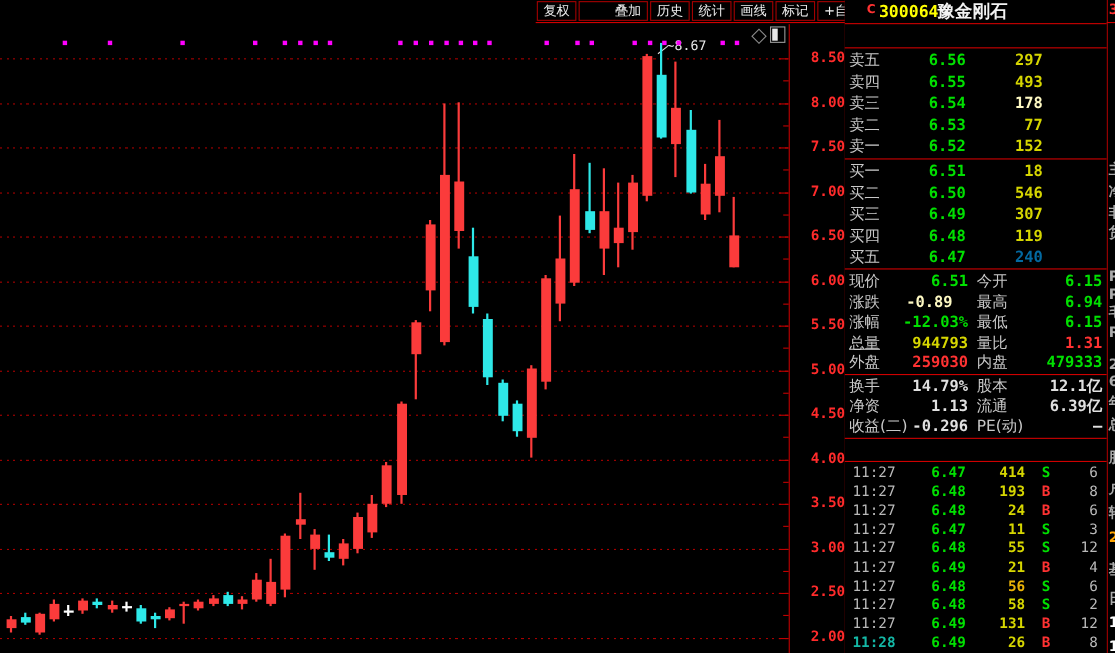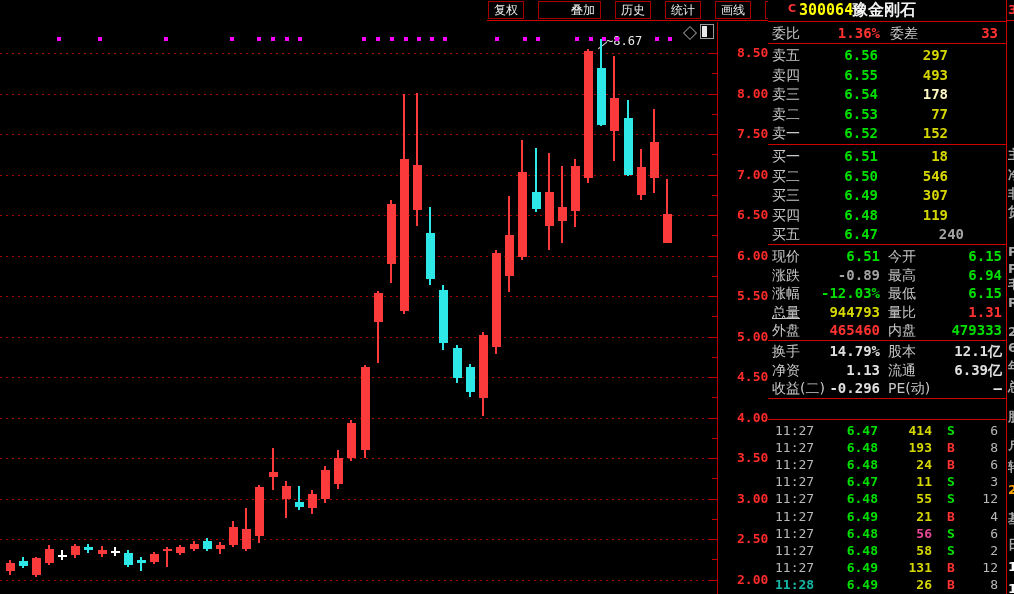--- a/index.html
+++ b/index.html
@@ -1,19 +1,19 @@
 <!DOCTYPE html>
 <html><head>
 <meta charset="utf-8">
 <style>
   html,body{margin:0;padding:0;background:#000;width:1014px;height:594px;overflow:hidden;
     font-family:"DejaVu Sans","Liberation Sans",sans-serif;}
   #screen{position:absolute;left:0;top:0;width:1014px;height:594px;background:#000;}
   
-  #toolbar{position:absolute;left:488px;top:1px;height:19px;display:flex;gap:14px;}
+  #toolbar{position:absolute;left:488px;top:1px;height:19px;display:flex;gap:2px;}
   .tb-btn{border:1px solid #a40000;color:#f0f0f0;font-size:12px;line-height:16px;height:16px;
     padding:0 5px;background:#000;white-space:nowrap;cursor:default;}
   #topline{position:absolute;left:487px;top:20px;width:527px;height:0;border-top:1px solid #cf0000;}
   
   #chart{position:absolute;left:0;top:0;width:768px;height:594px;}
   .grid{position:absolute;height:1px;background:repeating-linear-gradient(to right,#a80000 0 2px,transparent 2px 6px);}
   .ylab{position:absolute;color:#ff2b2b;font-family:"DejaVu Sans Mono","Liberation Mono",monospace;
     font-weight:bold;font-size:13px;line-height:14px;}
   .tick{position:absolute;height:1px;background:#c00000;}
   #axis{position:absolute;left:717px;top:22px;width:1px;height:572px;background:#c00000;}
@@ -253,26 +253,20 @@
   <div id="vline1"></div>
   <div id="vline2"></div>
 
   <div id="panel">
     <div id="title">
       <span id="title-flag">C</span>
       <span id="title-code">300064</span>
       <span id="title-name">豫金刚石</span>
     </div>
     <div class="sep" style="top:21px"></div>
-    <div class="row" style="top:24px">
-      <span class="lbl" style="left:4px">委比</span>
-      <span class="num" id="weibi-val" style="right:126px;color:#ff3232">1.36%</span>
-      <span class="lbl" style="left:122px">委差</span>
-      <span class="num" style="right:8px;color:#ff3232">33</span>
-    </div>
     <div class="sep" style="top:43px"></div>
     <div id="sell-rows">
         <div class="row" style="top: 46px;">
           <span class="lbl" style="left: 4px;">卖五</span>
           <span class="num" style="right: 128px; color: rgb(0, 224, 0);">6.56</span>
           <span class="num" style="right: 58px; color: rgb(214, 214, 0);">297</span>
         </div>
         <div class="row" style="top: 65.6px;">
           <span class="lbl" style="left: 4px;">卖四</span>
           <span class="num" style="right: 128px; color: rgb(0, 224, 0);">6.55</span>
@@ -312,52 +306,52 @@
           <span class="num" style="right: 58px; color: rgb(214, 214, 0);">307</span>
         </div>
         <div class="row" style="top: 205.8px;">
           <span class="lbl" style="left: 4px;">买四</span>
           <span class="num" style="right: 128px; color: rgb(0, 224, 0);">6.48</span>
           <span class="num" style="right: 58px; color: rgb(214, 214, 0);">119</span>
         </div>
         <div class="row" style="top: 225.4px;">
           <span class="lbl" style="left: 4px;">买五</span>
           <span class="num" style="right: 128px; color: rgb(0, 224, 0);">6.47</span>
-          <span class="num" style="right: 42px; color: #a3a3a3;">240</span>
+          <span class="num" style="right: 58px; color: #0369a1;">240</span>
         </div>
       </div>
     <div class="sep" style="top:244px"></div>
     <div id="quote-rows">
         <div class="row" style="top: 247px;">
           <span class="lbl" style="left: 4px;">现价</span>
           <span class="num" style="right: 126px; color: rgb(0, 224, 0);">6.51</span>
           <span class="lbl" style="left: 120px;">今开</span>
           <span class="num" style="right: 4px; color: rgb(0, 224, 0);">6.15</span>
         </div>
         <div class="row" style="top: 265.6px;">
           <span class="lbl" style="left: 4px;">涨跌</span>
-          <span class="num" style="right: 126px; color: #a3a3a3;">-0.89</span>
+          <span class="num" style="right: 140px; color: #fef9c3;">-0.89</span>
           <span class="lbl" style="left: 120px;">最高</span>
           <span class="num" style="right: 4px; color: rgb(0, 224, 0);">6.94</span>
         </div>
         <div class="row" style="top: 284.2px;">
           <span class="lbl" style="left: 4px;">涨幅</span>
           <span class="num" style="right: 126px; color: rgb(0, 224, 0);">-12.03%</span>
           <span class="lbl" style="left: 120px;">最低</span>
           <span class="num" style="right: 4px; color: rgb(0, 224, 0);">6.15</span>
         </div>
         <div class="row" style="top: 302.8px;">
           <span class="lbl" style="left: 4px; text-decoration: underline;">总量</span>
           <span class="num" style="right: 126px; color: rgb(214, 214, 0);">944793</span>
           <span class="lbl" style="left: 120px;">量比</span>
           <span class="num" style="right: 4px; color: rgb(255, 50, 50);">1.31</span>
         </div>
         <div class="row" style="top: 321.4px;">
           <span class="lbl" style="left: 4px;">外盘</span>
-          <span class="num" style="right: 126px; color: rgb(255, 50, 50);">465460</span>
+          <span class="num" style="right: 126px; color: rgb(255, 50, 50);">259030</span>
           <span class="lbl" style="left: 120px;">内盘</span>
           <span class="num" style="right: 4px; color: rgb(0, 224, 0);">479333</span>
         </div>
       </div>
     <div class="sep" style="top:340px"></div>
     <div id="fund-rows">
         <div class="row" style="top: 342px;">
           <span class="lbl" style="left: 4px;">换手</span>
           <span class="num" style="right: 126px; color: rgb(224, 224, 224);">14.79%</span>
           <span class="lbl" style="left: 120px;">股本</span>
@@ -417,21 +411,21 @@
         <div class="row" style="top: 507.5px; height: 17px;">
           <span class="num tnum" style="left: 7px; color: rgb(185, 185, 185); font-weight: normal;">11:27</span>
           <span class="num tnum" style="right: 128px; color: rgb(0, 224, 0);">6.49</span>
           <span class="num tnum" style="right: 74px; color: rgb(214, 214, 0);">21</span>
           <span class="num tnum" style="left: 179px; color: rgb(255, 50, 50);">B</span>
           <span class="num tnum" style="right: 8px; color: rgb(185, 185, 185); font-weight: normal;">4</span>
         </div>
         <div class="row" style="top: 524.6px; height: 17px;">
           <span class="num tnum" style="left: 7px; color: rgb(185, 185, 185); font-weight: normal;">11:27</span>
           <span class="num tnum" style="right: 128px; color: rgb(0, 224, 0);">6.48</span>
-          <span class="num tnum" style="right: 74px; color: #ec4899;">56</span>
+          <span class="num tnum" style="right: 74px; color: #eab308;">56</span>
           <span class="num tnum" style="left: 179px; color: rgb(0, 224, 0);">S</span>
           <span class="num tnum" style="right: 8px; color: rgb(185, 185, 185); font-weight: normal;">6</span>
         </div>
         <div class="row" style="top: 541.7px; height: 17px;">
           <span class="num tnum" style="left: 7px; color: rgb(185, 185, 185); font-weight: normal;">11:27</span>
           <span class="num tnum" style="right: 128px; color: rgb(0, 224, 0);">6.48</span>
           <span class="num tnum" style="right: 74px; color: rgb(214, 214, 0);">58</span>
           <span class="num tnum" style="left: 179px; color: rgb(0, 224, 0);">S</span>
           <span class="num tnum" style="right: 8px; color: rgb(185, 185, 185); font-weight: normal;">2</span>
         </div>

